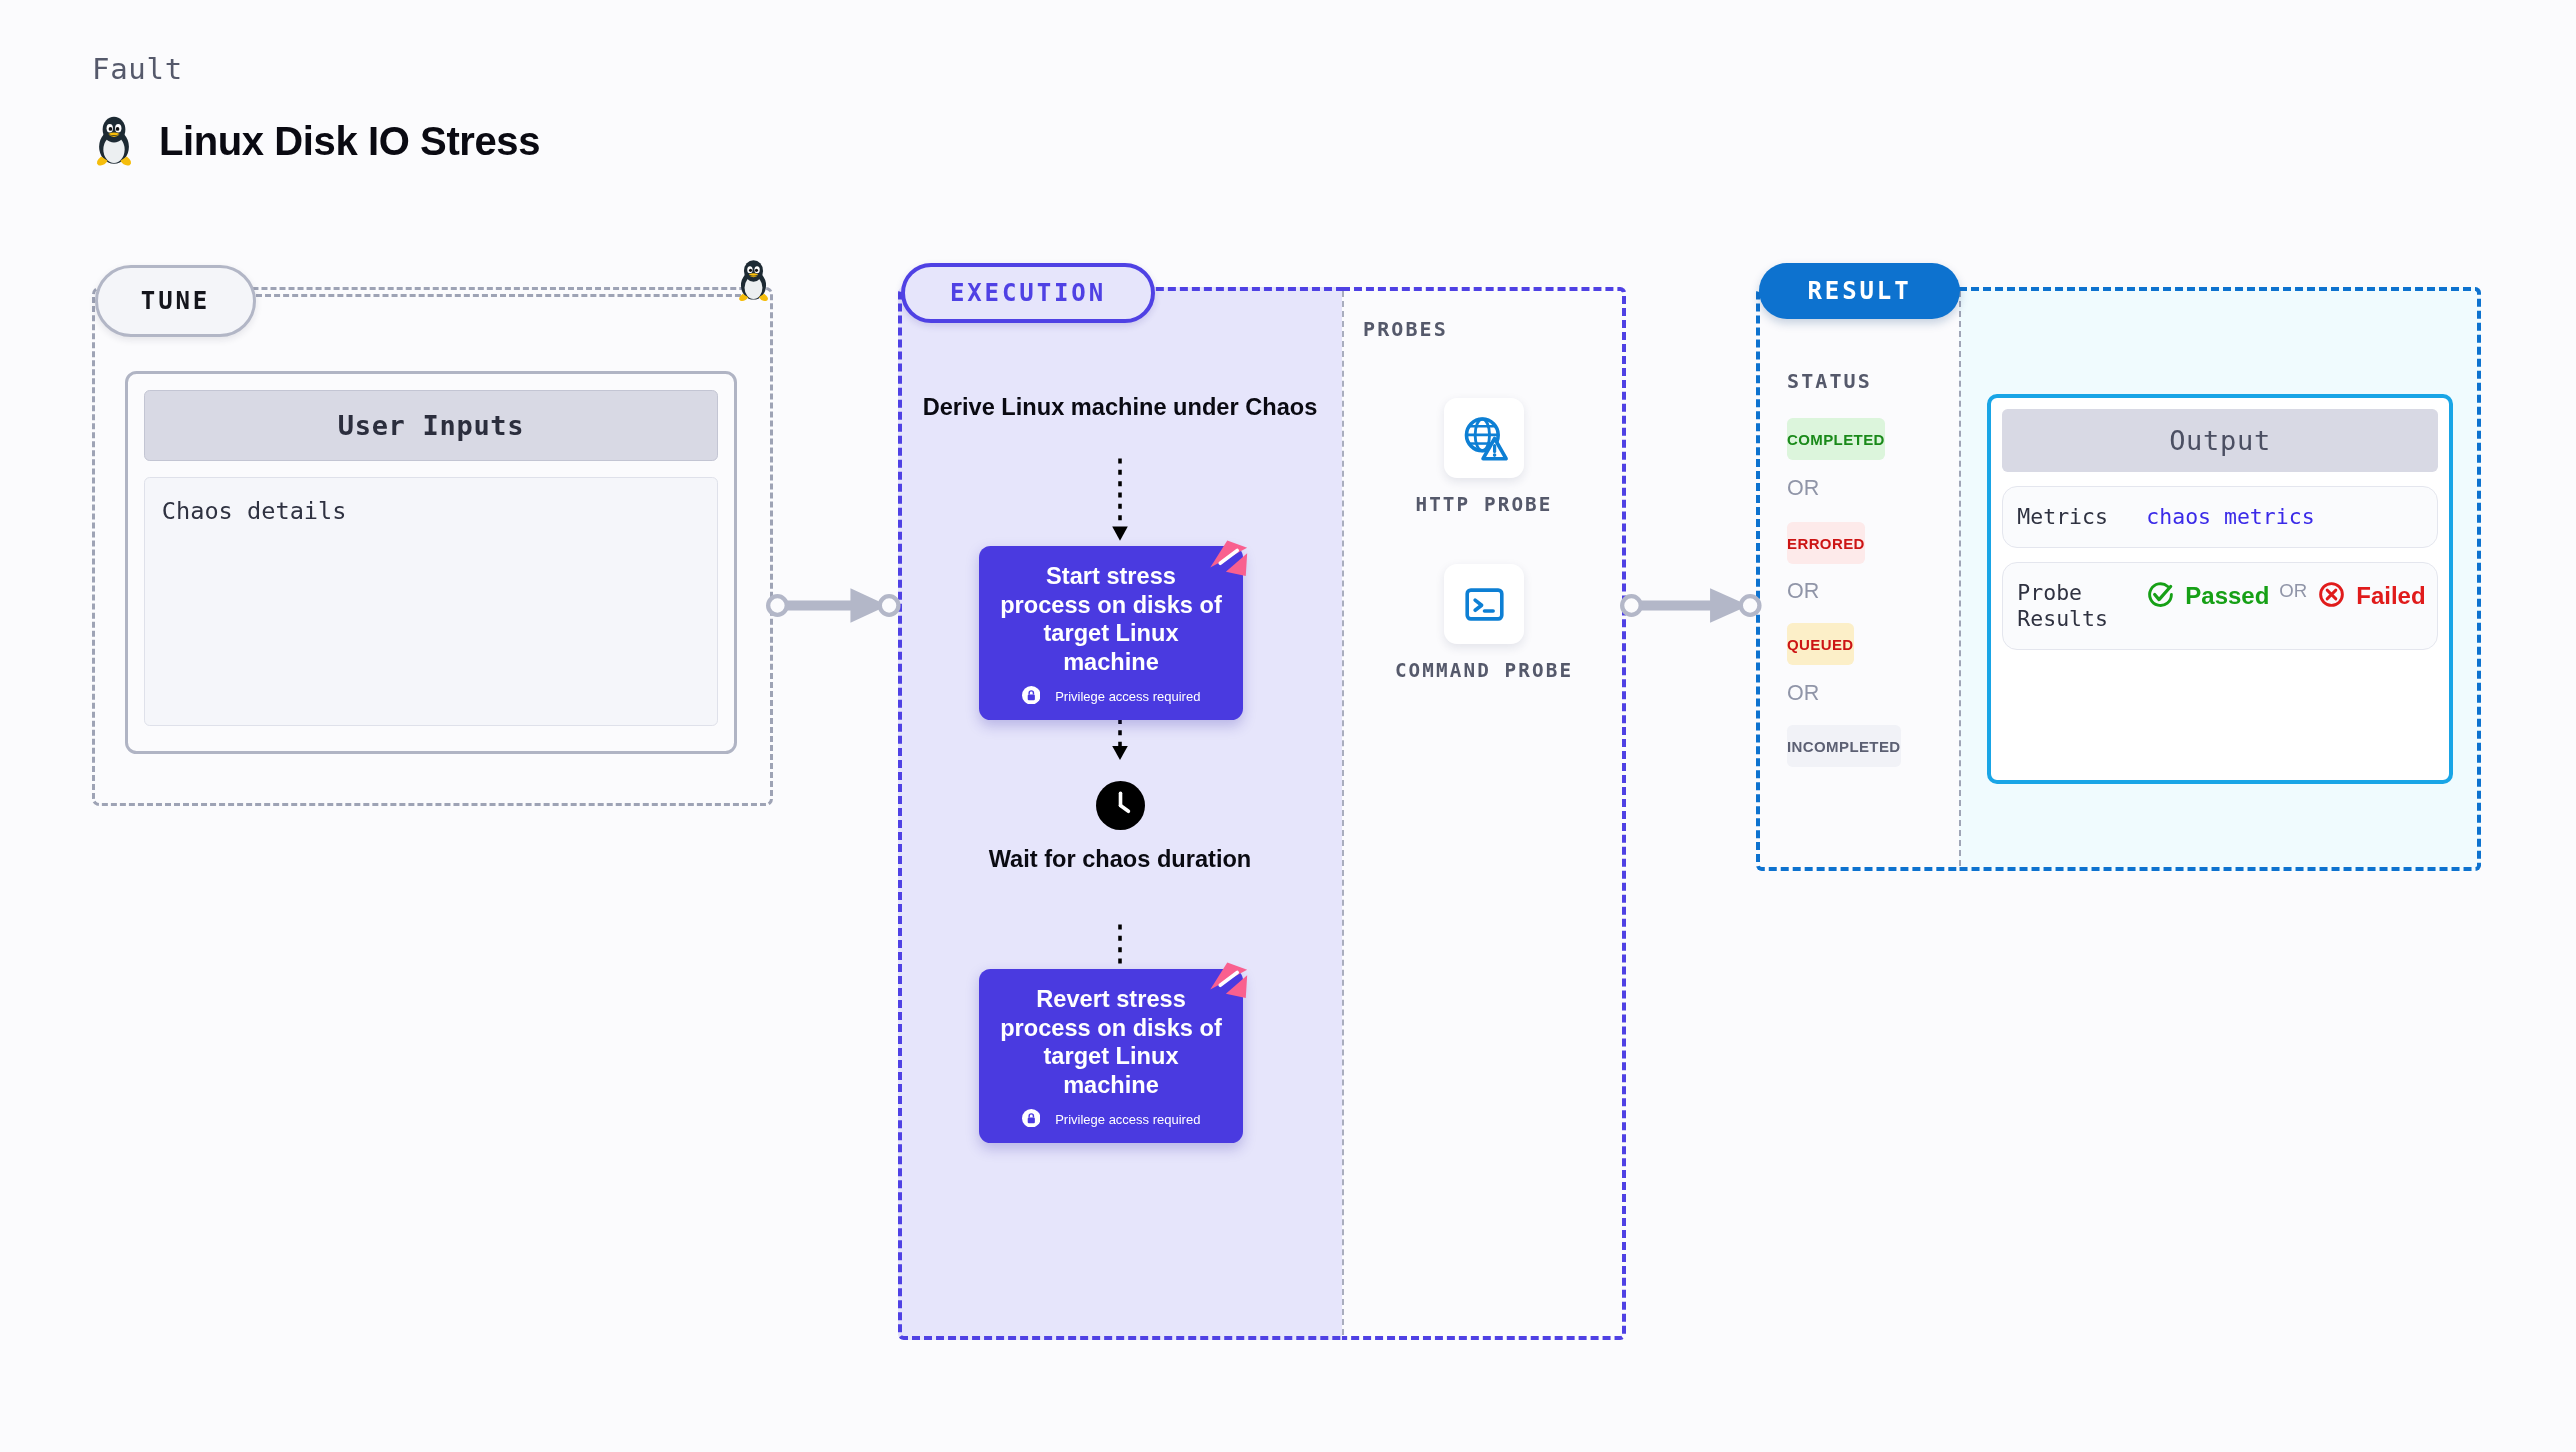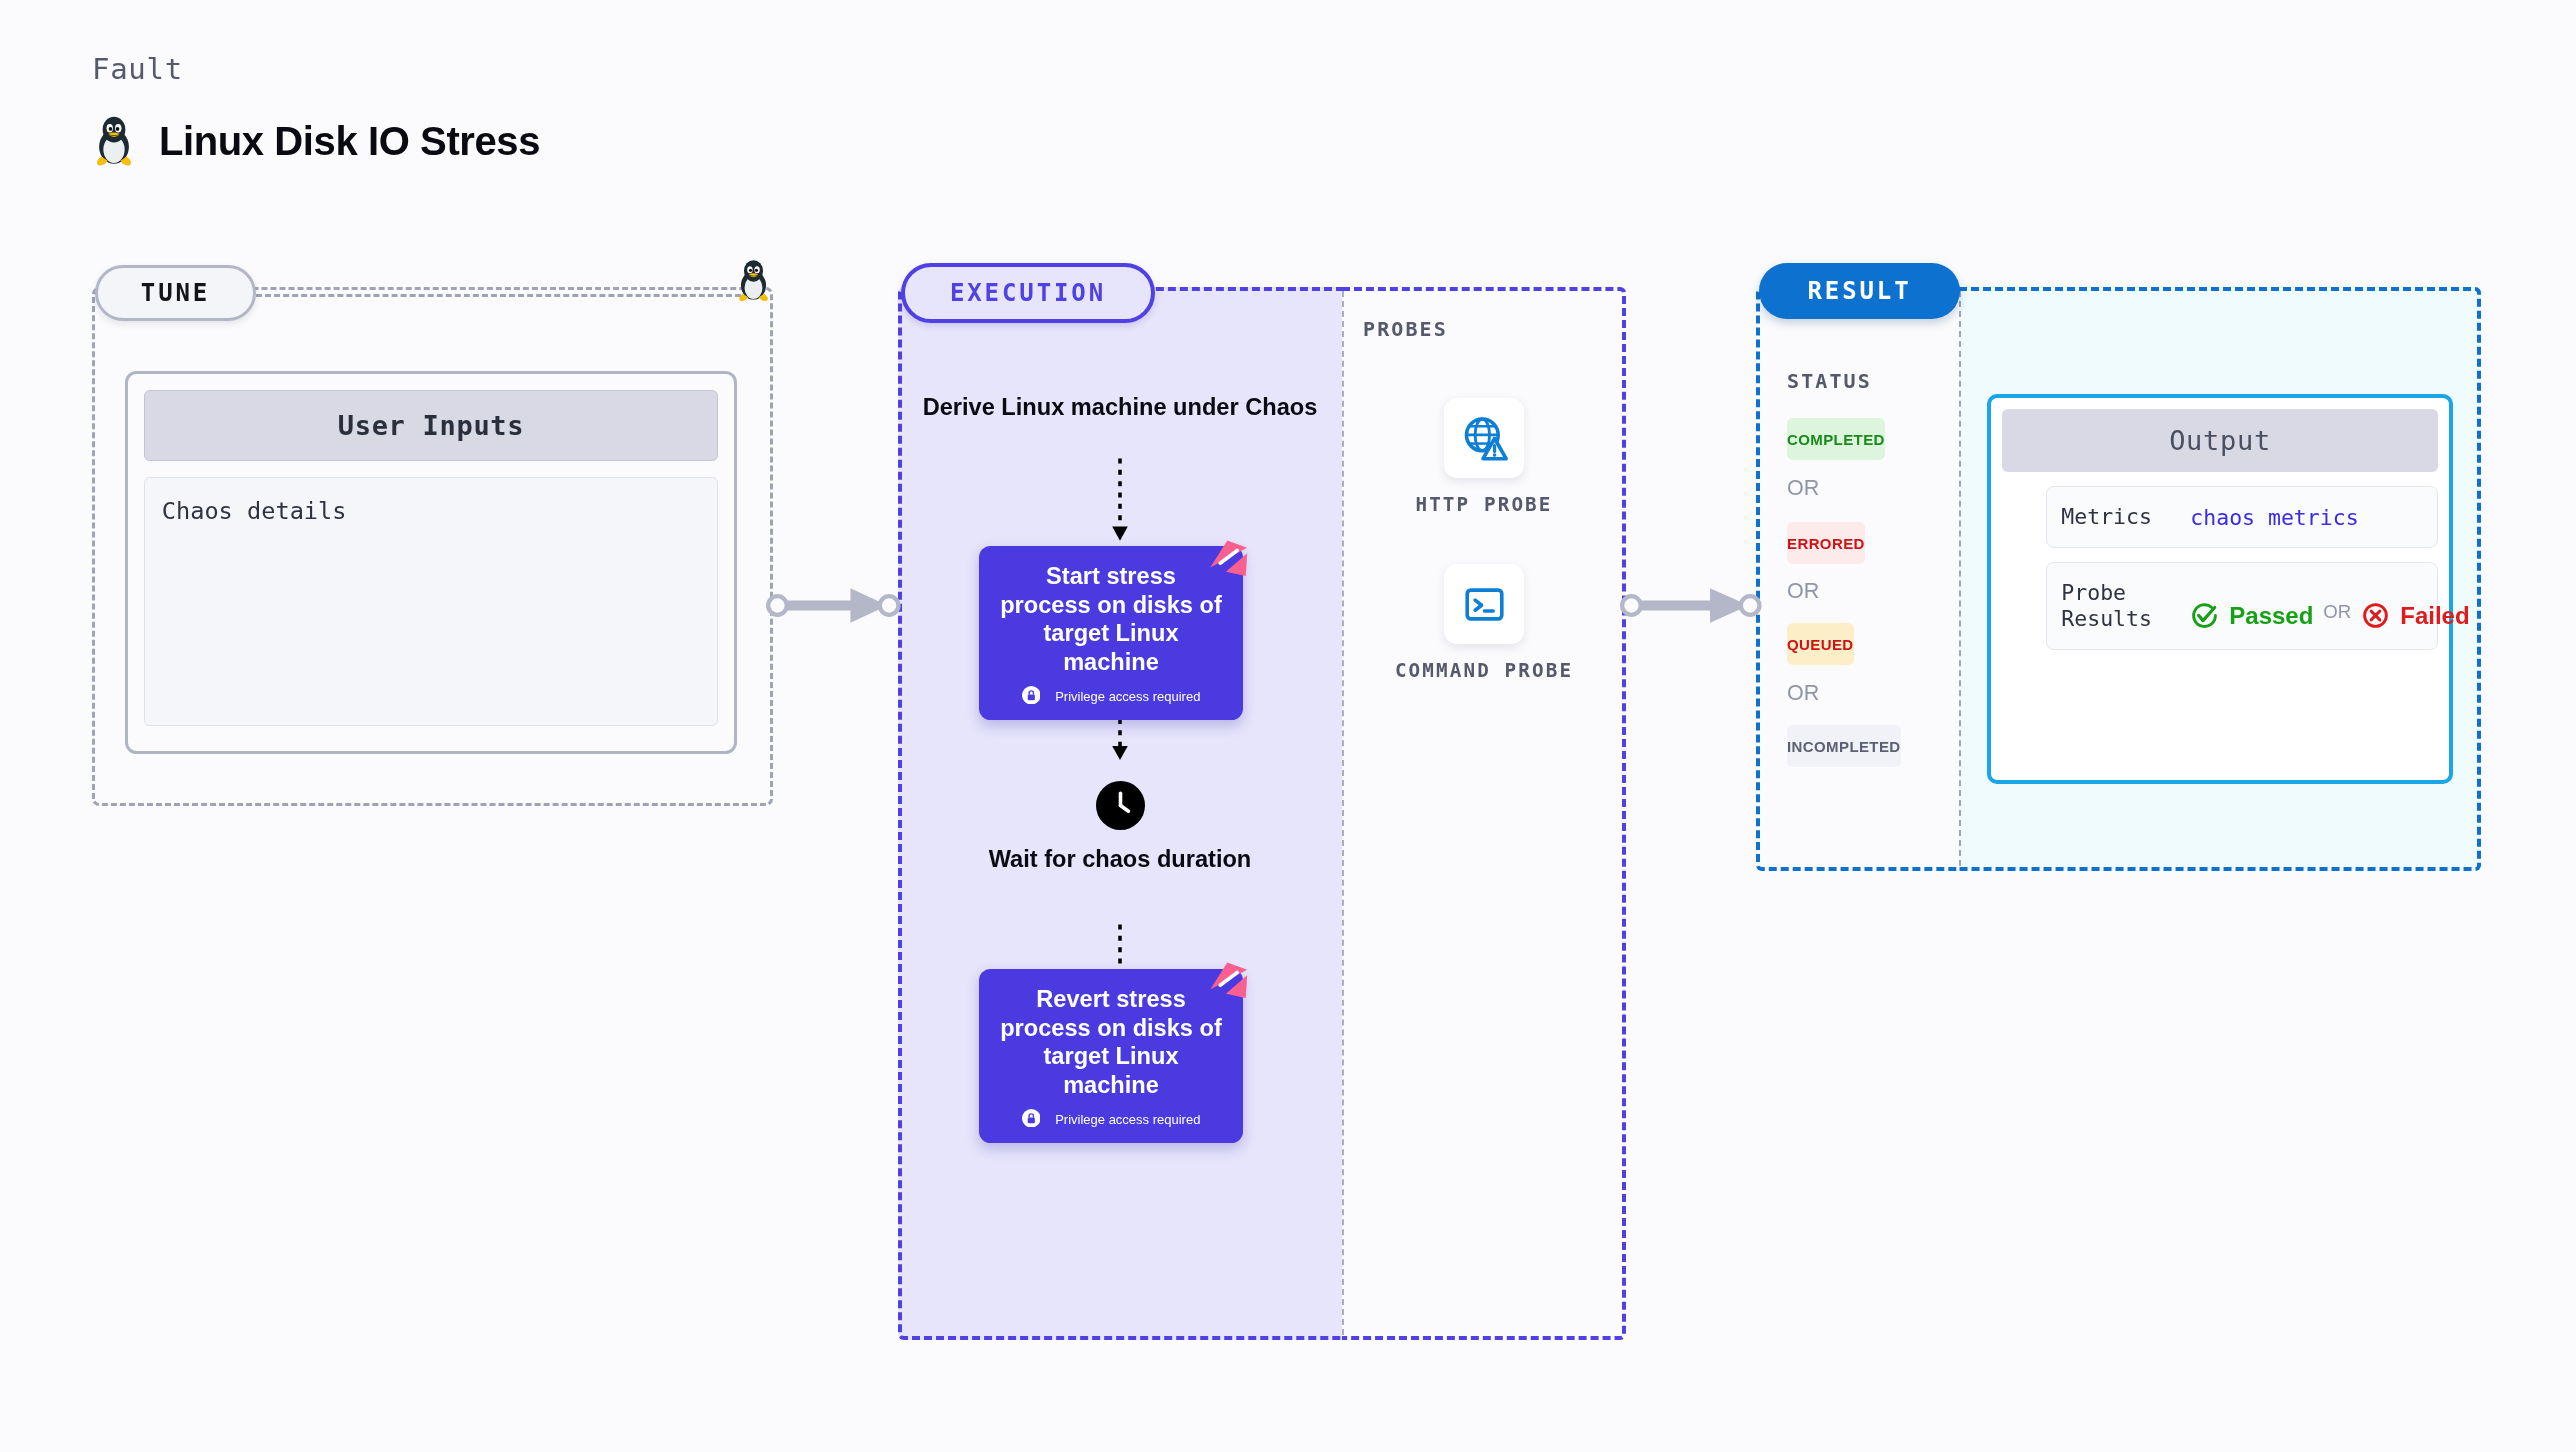--- a/index.html
+++ b/index.html
@@ -57,21 +57,21 @@
   }
 
   
   #tune-panel {
     left: 92px; top: 287px; width: 681px; height: 519px;
     border: 3.6px dashed #9ea3b5;
     border-radius: 7.2px;
     background: #fbfbfd;
   }
   #tune-pill {
-    left: 95px; top: 265px; width: 161px; height: 56px;
+    left: 95px; top: 265px; width: 161px; height: 72px;
     background: #f4f5f9;
     border: 3.6px solid #b2b6c6;
     color: #14151c;
     font-size: 24px;
     box-shadow: 0 2.9px 7.2px rgba(30,30,60,.10);
   }
   .tune-dash-line {
     position: absolute;
     left: 256px; top: 294px; width: 494px; height: 0;
     border-top: 3.6px dashed #9ea3b5;
@@ -314,25 +314,24 @@
     font-family: "DejaVu Sans Mono", monospace;
     font-size: 27px;
     color: #4b4f62;
     letter-spacing: 0.7px;
   }
   .output-row {
     margin-top: 14.3px;
     box-sizing: border-box;
     background: #fafbfd;
     border: 1.4px solid #e4e6ee;
-    border-radius: 8px;
+    border-radius: 15px;
     display: flex;
-    align-items: flex-end;
+    align-items: flex-start;
     padding: 17px 14.3px;
-    margin-left: 44px;
   }
   .output-row-label {
     font-family: "DejaVu Sans Mono", monospace;
     font-size: 21.5px;
     color: #2f3241;
     width: 129px;
     flex: none;
     line-height: 1.2;
   }
   .output-row-value {

